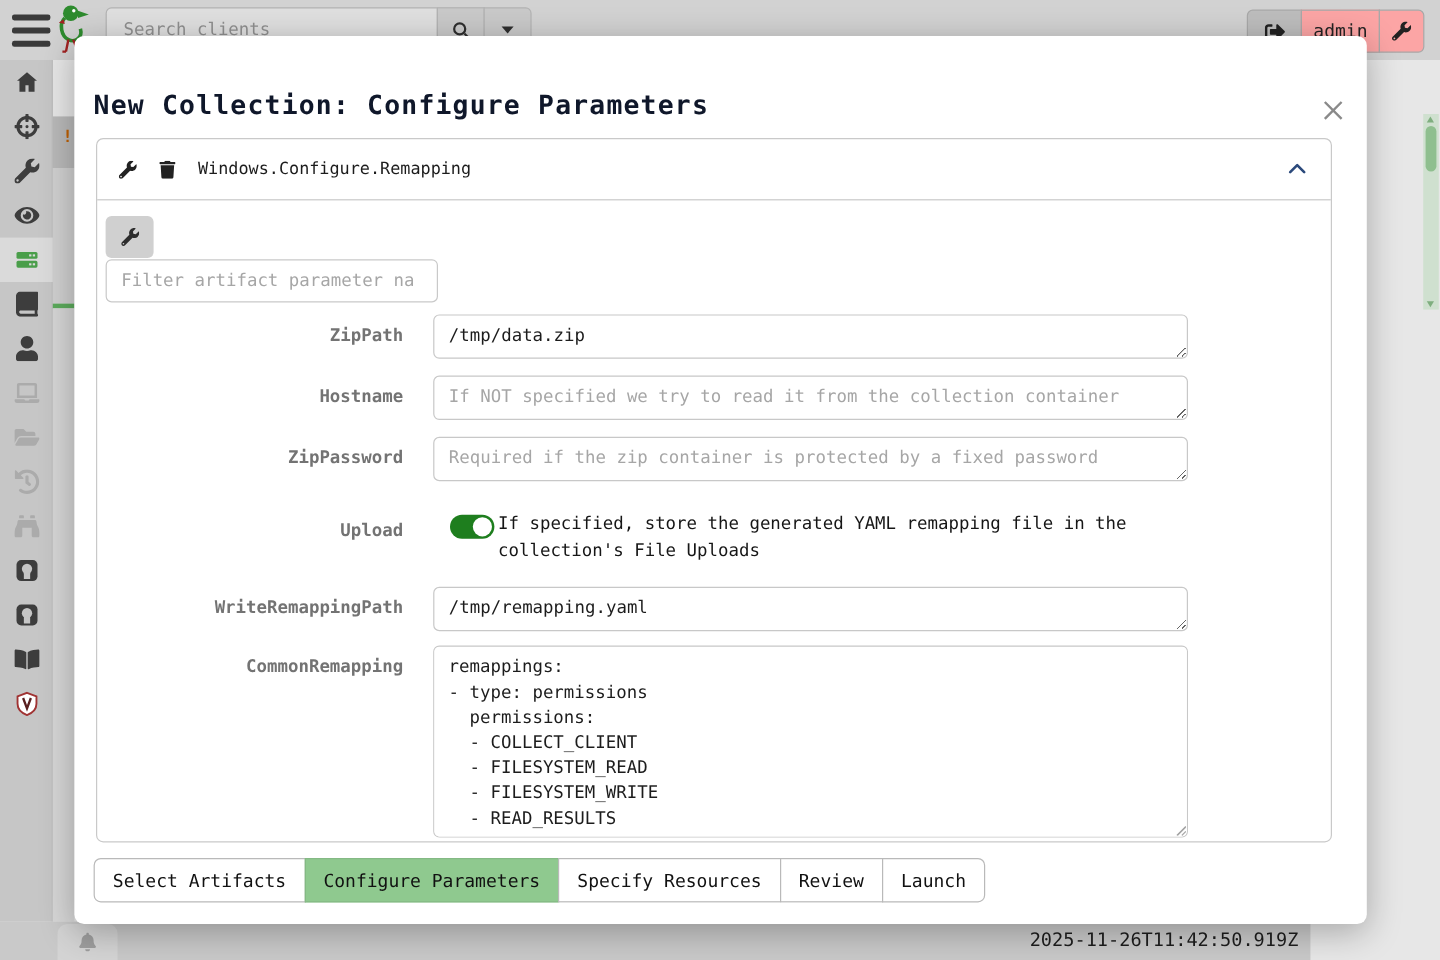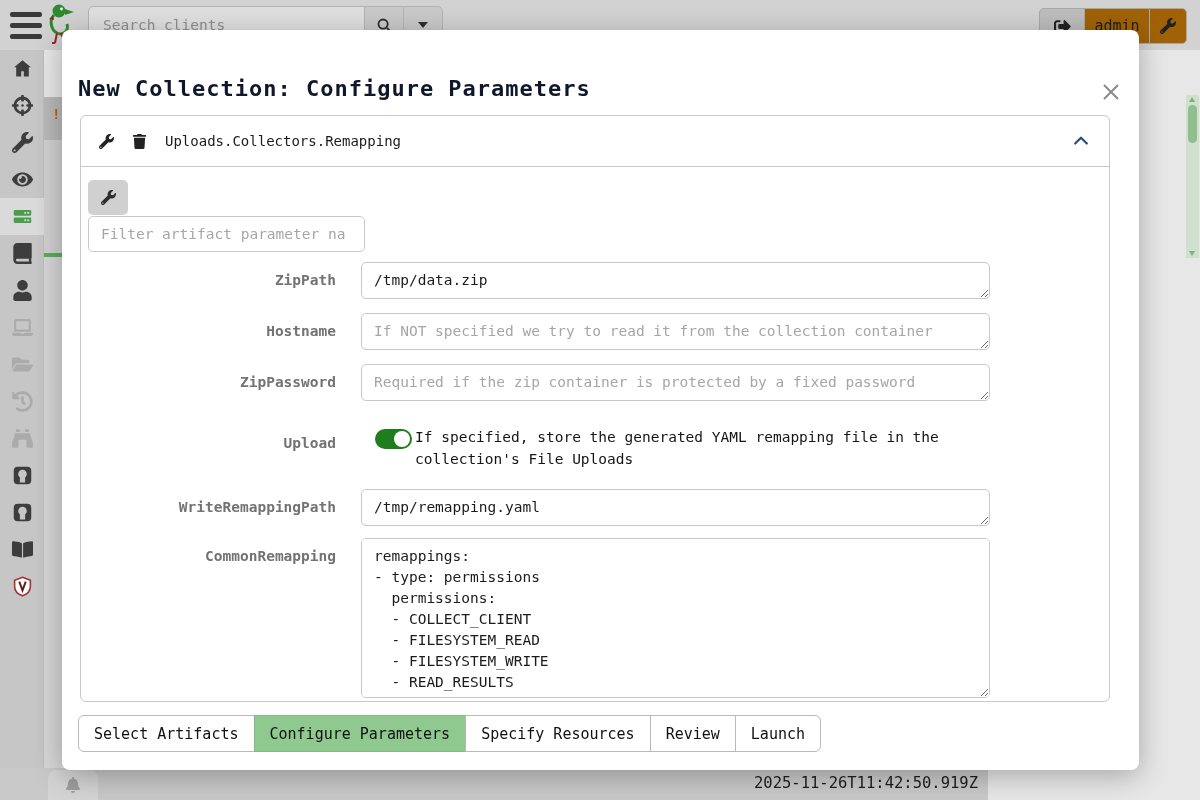--- a/index.html
+++ b/index.html
@@ -14,21 +14,21 @@
   .logo { position:absolute; left:46px; top:2px; width:36px; height:46px; }
   .search-group { position:absolute; left:88px; top:6px; height:38px; display:flex; }
   .search-input { width:277px; height:38px; background:#dfdfdf; border:1px solid #b3b3b3; border-radius:5px 0 0 5px;
     padding:0 14px; font:14.5px "DejaVu Sans Mono", monospace; color:#6d28d9; outline:none; }
   .search-input::placeholder { color:#8f8f8f; }
   .tb-btn { width:40px; height:38px; background:#c9c9c9; border:1px solid #b3b3b3; margin-left:-1px;
     display:flex; align-items:center; justify-content:center; cursor:pointer; color:#2e2e2e; }
   .tb-btn.last { border-radius:0 5px 5px 0; }
   .caret-down { width:0; height:0; border-left:5px solid transparent; border-right:5px solid transparent; border-top:6px solid #2e2e2e; }
   .admin-group { position:absolute; left:1040px; top:8px; height:36px; display:flex; }
-  .ag-btn { height:36px; background:#a16207; border:1px solid #a8a8a8; margin-left:-1px; display:flex;
+  .ag-btn { height:36px; background:#fca5a5; border:1px solid #a8a8a8; margin-left:-1px; display:flex;
     align-items:center; justify-content:center; cursor:pointer; color:#222; }
   .ag-btn.logout { width:46px; background:#bdbdbd; border-radius:5px 0 0 5px; }
   .ag-btn.user { width:66px; font-size:15px; }
   .ag-btn.wrench { width:38px; border-radius:0 5px 5px 0; }
 
   
   .sidebar { position:absolute; left:0; top:50px; width:44px; height:718px; background:#c6c6c6; border-right:1px solid #bdbdbd; }
   .sb-item { position:absolute; left:0; width:44px; height:37px; display:flex; align-items:center; justify-content:center;
     color:#3d3d3d; cursor:pointer; }
   .sb-item.muted { color:#ababab; }
@@ -48,21 +48,21 @@
   .bg-row { background:#cdcdcd; color:#1d1d1d; font-size:15px; text-align:right; padding:6px 8px 0 0; }
   .bg-row.r1 { height:77px; border-bottom:1px solid #bdbdbd; }
   .bg-row.r2 { height:36px; }
   .vscroll { position:absolute; left:1186px; top:95px; width:13px; height:163px; background:#cfe0cf; }
   .vthumb { position:absolute; left:2px; top:10px; width:9px; height:38px; background:#8fbf8f; border-radius:5px; cursor:pointer; }
   .varrow { position:absolute; left:3px; width:0; height:0; border-left:3.5px solid transparent; border-right:3.5px solid transparent; }
   .varrow.up { top:2px; border-bottom:5px solid #7fae7f; }
   .varrow.down { bottom:2px; border-top:5px solid #7fae7f; }
 
   
-  .footer { position:absolute; left:0; top:768px; width:988px; height:32px; background:#c9c9c9; }
+  .footer { position:absolute; left:0; top:768px; width:1092px; height:32px; background:#c9c9c9; }
   .bell-btn { position:absolute; left:48px; top:2px; width:50px; height:30px; background:#d4d4d4;
     border-radius:8px 8px 0 0; display:flex; align-items:center; justify-content:center; color:#9e9e9e; cursor:pointer; }
   .bell-btn svg { width:16px; height:16px; fill:currentColor; }
   .timestamp { position:absolute; right:10px; top:6px; font-size:15.5px; color:#1d1d1d; }
 
   
   .modal { position:absolute; left:62px; top:30px; width:1077px; height:740px; background:#fff; border-radius:8px;
     box-shadow:0 6px 28px rgba(0,0,0,.28); z-index:10; }
   .modal-title { position:absolute; left:16px; top:46px; font-size:22px; font-weight:600; letter-spacing:1px; color:#0f172a; }
   .modal-close { position:absolute; right:16px; top:50px; width:24px; height:24px; color:#8a8a8a; cursor:pointer; }
@@ -277,21 +277,21 @@
     </div>
 
     <div class="panel">
       <div class="panel-header">
         <svg class="hico" viewBox="0 0 512 512">
             <path d="M507.7 109.1c-2.2-9-13.5-12.1-20.1-5.5l-74.4 74.4-67.9-11.3-11.3-67.9 74.4-74.4c6.6-6.6 3.4-17.9-5.7-20.2-47.4-11.7-99.6.9-136.6 37.9-39.6 39.6-50.5 97.1-34 147.2L18.7 402.8c-25 25-25 65.5 0 90.5s65.5 25 90.5 0l213.2-213.2c50.1 16.7 107.5 5.7 147.4-34.2 37.1-37.1 49.7-89.3 37.9-136.8zM64 472c-13.2 0-24-10.7-24-24 0-13.3 10.7-24 24-24s24 10.7 24 24c0 13.3-10.8 24-24 24z"></path>
           </svg>
         <svg class="hico" viewBox="0 0 448 512">
             <path d="M432 32H312l-9.4-18.7A24 24 0 0 0 281.1 0H166.8a23.7 23.7 0 0 0-21.4 13.3L136 32H16A16 16 0 0 0 0 48v32a16 16 0 0 0 16 16h416a16 16 0 0 0 16-16V48a16 16 0 0 0-16-16zM53.2 467a48 48 0 0 0 47.9 45h245.8a48 48 0 0 0 47.9-45L416 128H32z"></path>
           </svg>
-        <span class="panel-title">Uploads.Collectors.Remapping</span>
+        <span class="panel-title">Windows.Configure.Remapping</span>
         <span class="collapse-btn">
           <svg viewBox="0 0 24 24">
               <path d="M5 15 l7-7 7 7"></path>
             </svg>
         </span>
       </div>
     </div>
 
     <div class="wrench-tab">
       <svg viewBox="0 0 512 512">

